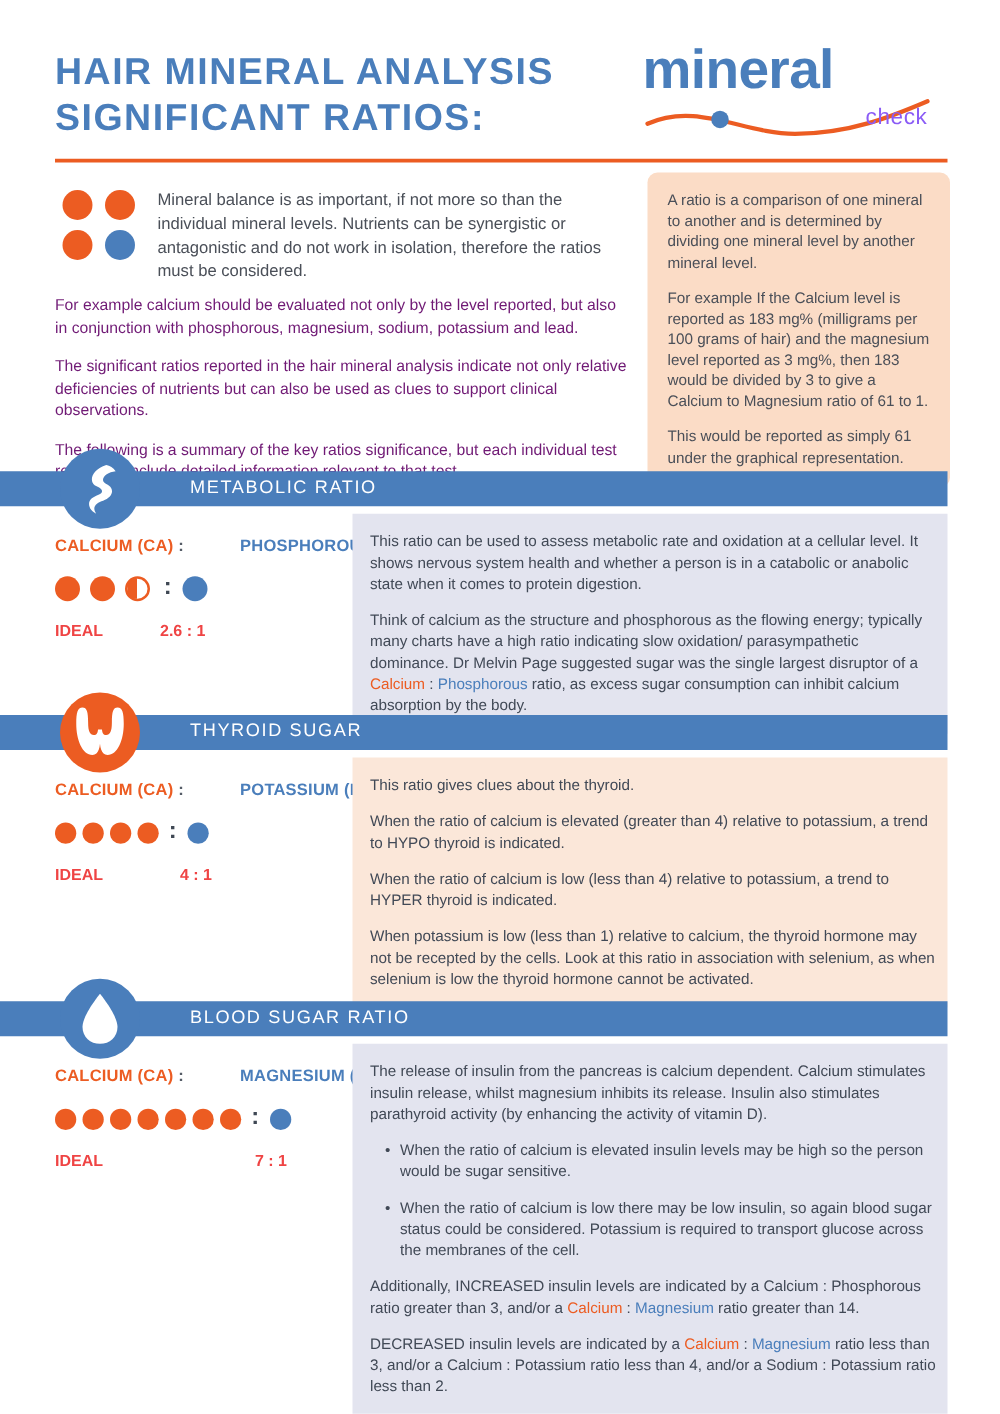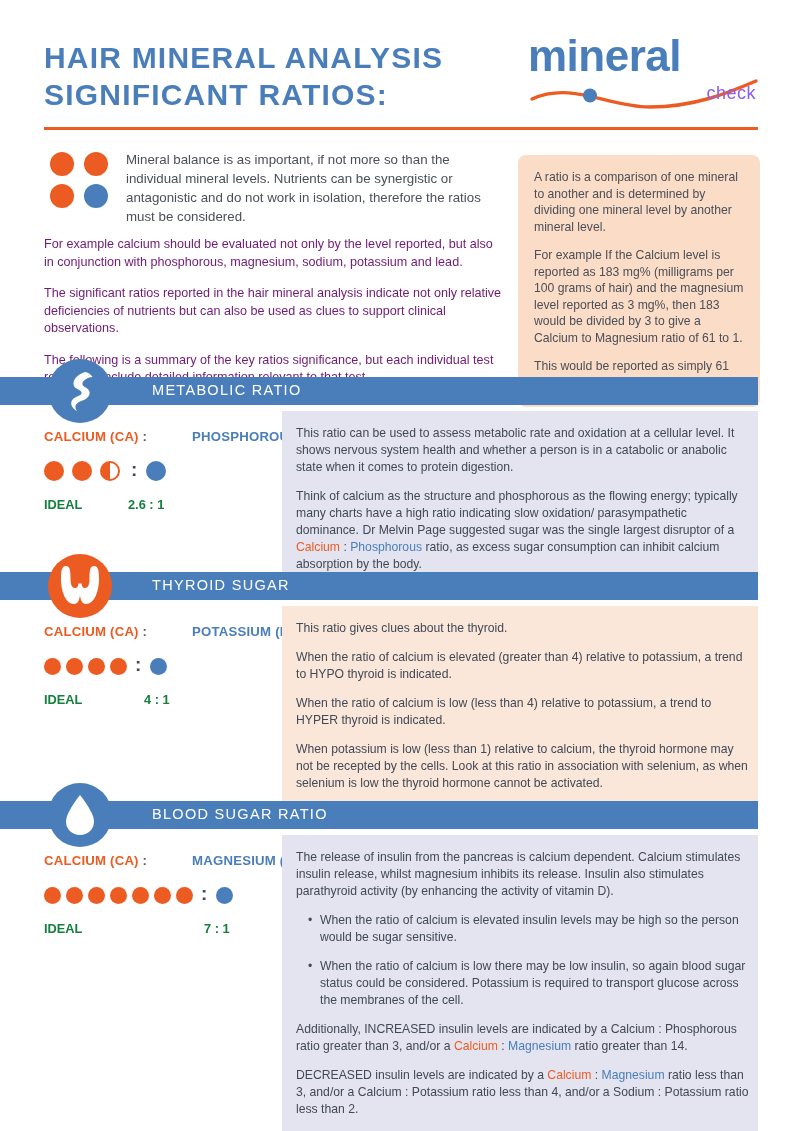--- a/index.html
+++ b/index.html
@@ -19,21 +19,21 @@
     position:absolute;left:44px;top:40px;width:470px;
     font-size:30px;line-height:1.22;font-weight:bold;
     color:#4a7ebb;letter-spacing:1.2px;
   }
   .title .ln{display:block;}
   .rule{
     position:absolute;left:44px;top:127px;width:714px;height:3px;
     background:#ec5c22;
   }
   
-  .logo{position:absolute;left:528px;top:33px;width:232px;height:82px;}
+  .logo{position:absolute;left:514px;top:33px;width:232px;height:82px;}
   .logo-word{
     position:absolute;left:0;top:0;
     font-size:44px;line-height:46px;font-weight:bold;letter-spacing:-0.5px;
     color:#4a7ebb;
   }
   .logo-check{
     position:absolute;right:4px;top:50px;
     font-size:18px;font-weight:normal;letter-spacing:0.5px;
     color:#8b5cf6;
   }
@@ -53,21 +53,21 @@
     font-size:13.3px;line-height:19px;color:#4a4f58;
   }
   .para{
     font-size:12.6px;line-height:17.5px;color:#701a75;
     margin:0 0 14px 0;
   }
   .intro-paras{position:absolute;left:0;top:86px;width:462px;}
 
   
   .sidenote{
-    position:absolute;left:518px;top:155px;width:242px;
+    position:absolute;left:518px;top:138px;width:242px;
     background:#fbdcc6;border-radius:8px;
     padding:14px 16px 16px 16px;
     box-sizing:border-box;
   }
   .sidenote p{
     margin:0 0 12px 0;
     font-size:12.2px;line-height:16.5px;color:#4a4f58;
   }
   .sidenote p:last-child{margin-bottom:0;}
 
@@ -118,21 +118,21 @@
   .rd.blue{background:#4a7ebb;margin-right:0;}
   .rd.half{
     background:#ffffff;border:2px solid #ec5c22;box-sizing:border-box;
     background-image:linear-gradient(to right,#ec5c22 50%,#ffffff 50%);
   }
   .rd.sm{width:17px;height:17px;margin-right:5px;}
   .colon{
     font-size:19px;font-weight:bold;color:#3f4854;margin:0 9px 0 3px;
     line-height:1;position:relative;top:-2px;
   }
-  .ideal{margin-top:13px;font-size:12.8px;font-weight:bold;color:#15803d;
+  .ideal{margin-top:13px;font-size:12.8px;font-weight:bold;color:#ef4444;
          display:flex;}
   svg{display:block;}
 </style>
 </head>
 <body>
 
 <div class="page">
 
   <div class="header">
     <div class="title">

